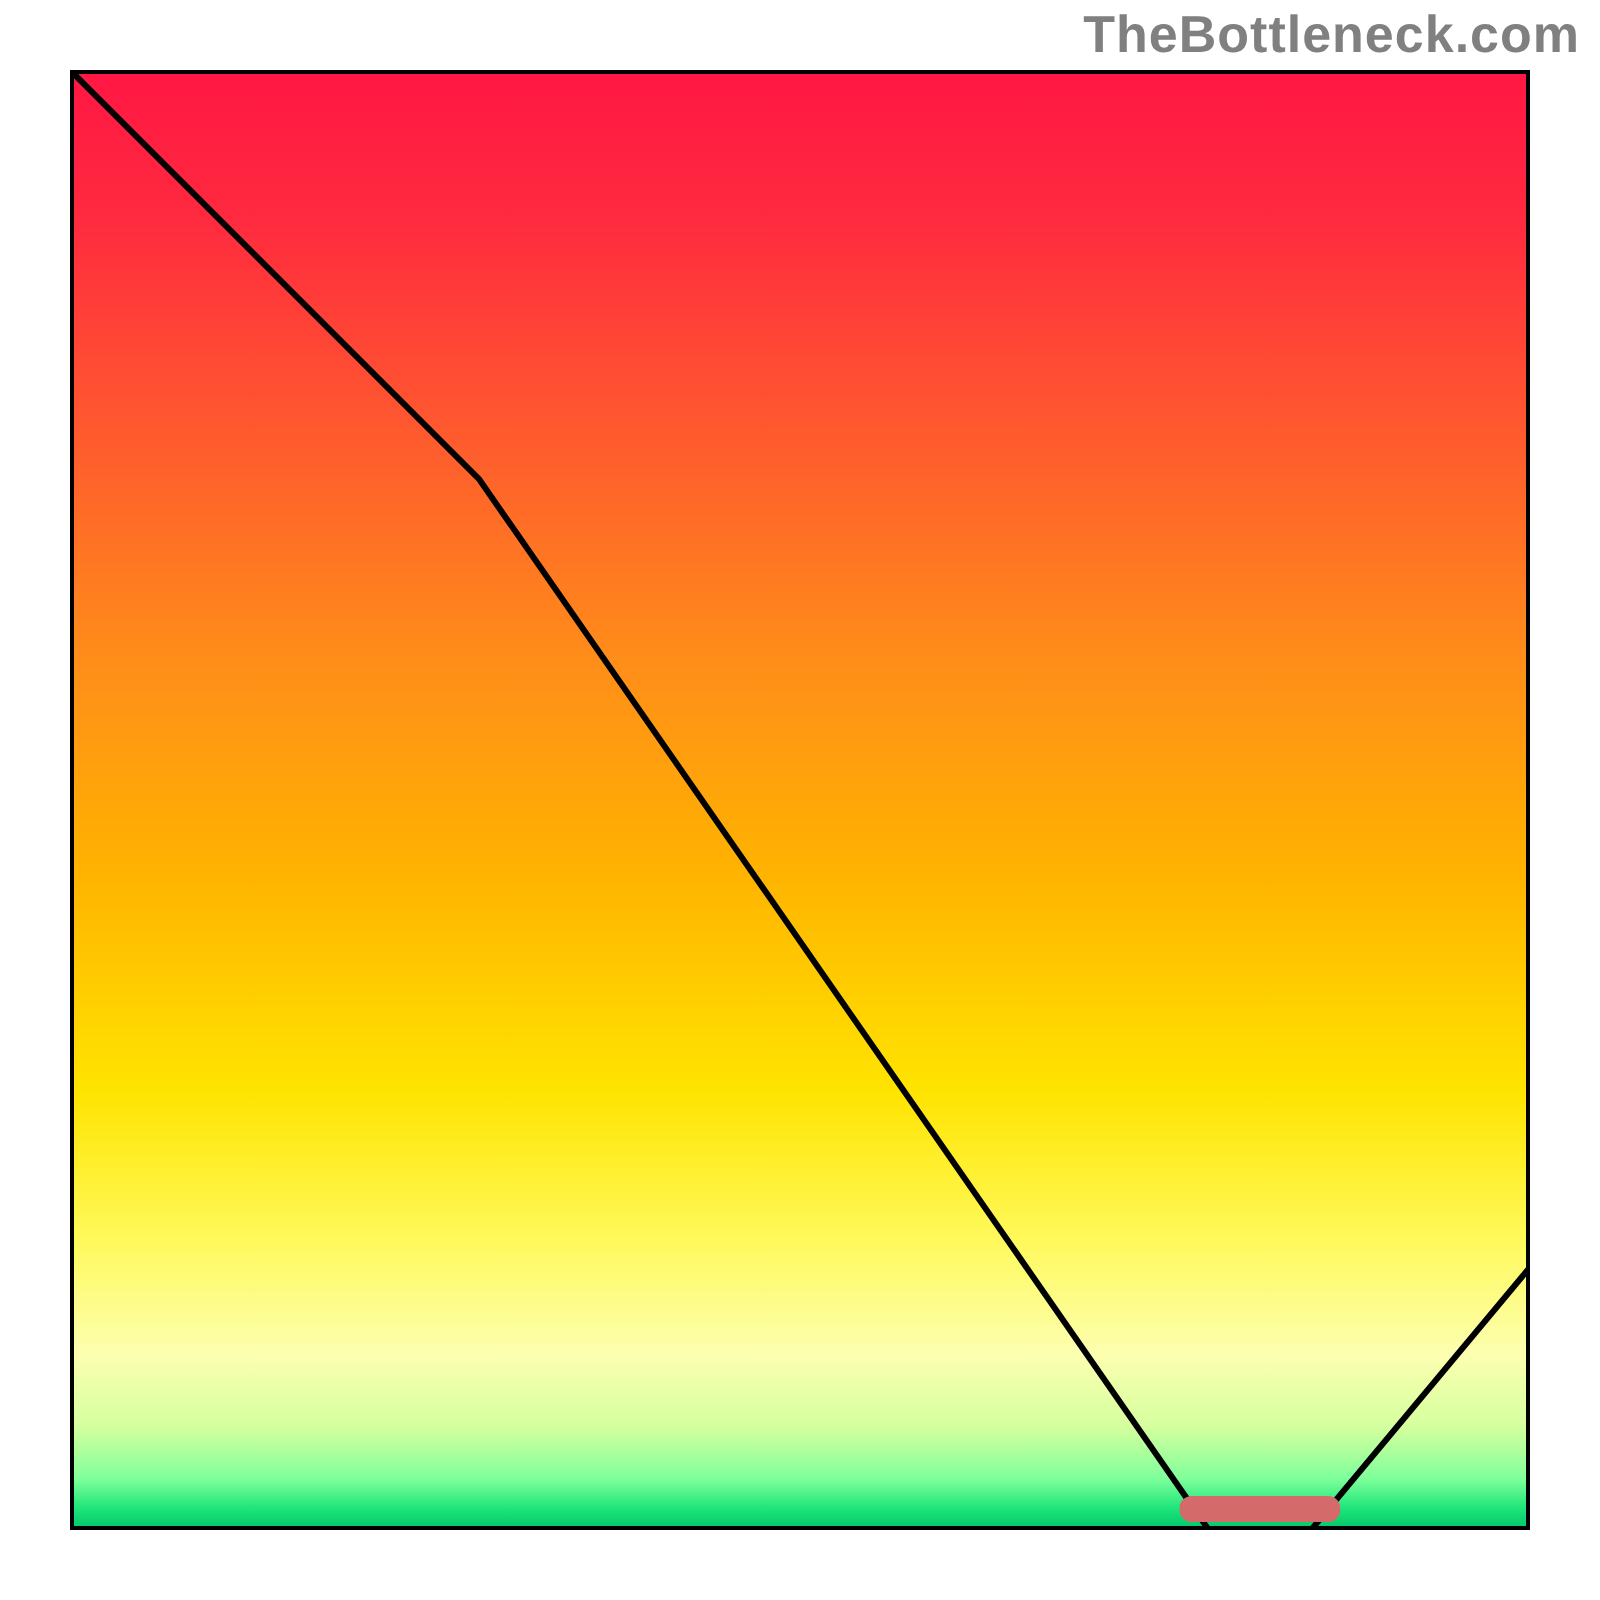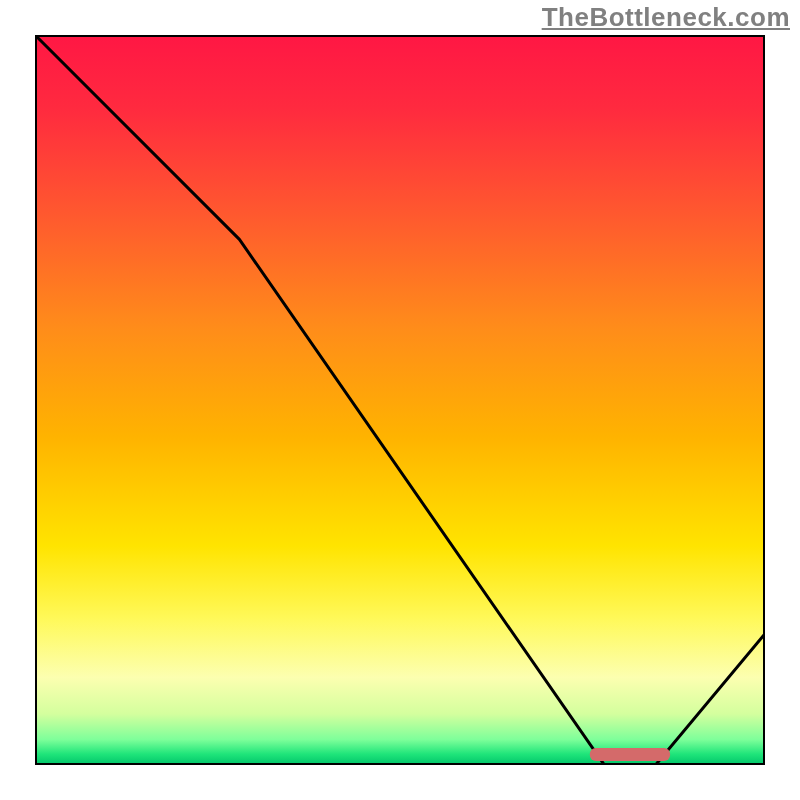--- a/index.html
+++ b/index.html
@@ -17,21 +17,20 @@
     height: 800px;
   }
   .attribution {
     position: absolute;
     top: 2px;
     right: 10px;
     font-size: 26px;
     font-weight: bold;
     color: #808080;
     letter-spacing: 0.5px;
-    text-decoration: underline;
   }
   .plot {
     position: absolute;
     left: 35px;
     top: 35px;
     width: 730px;
     height: 730px;
   }
   .plot svg {
     display: block;

